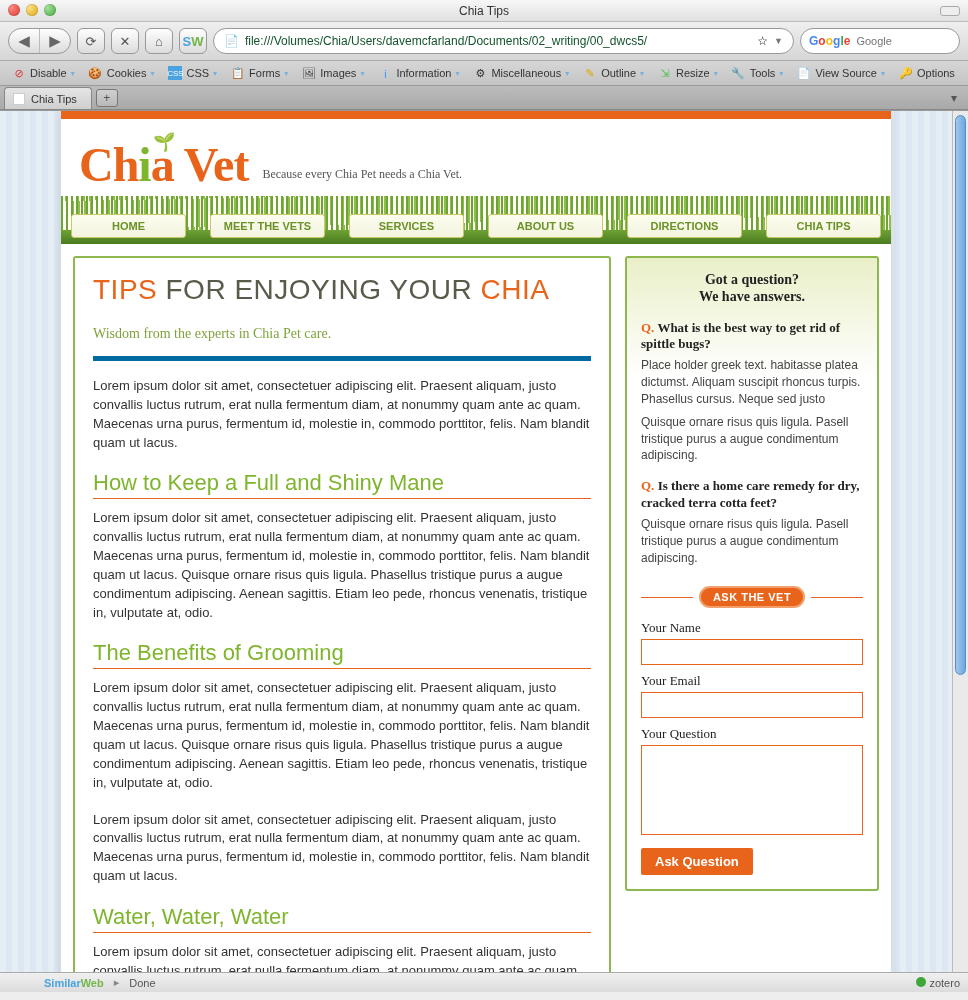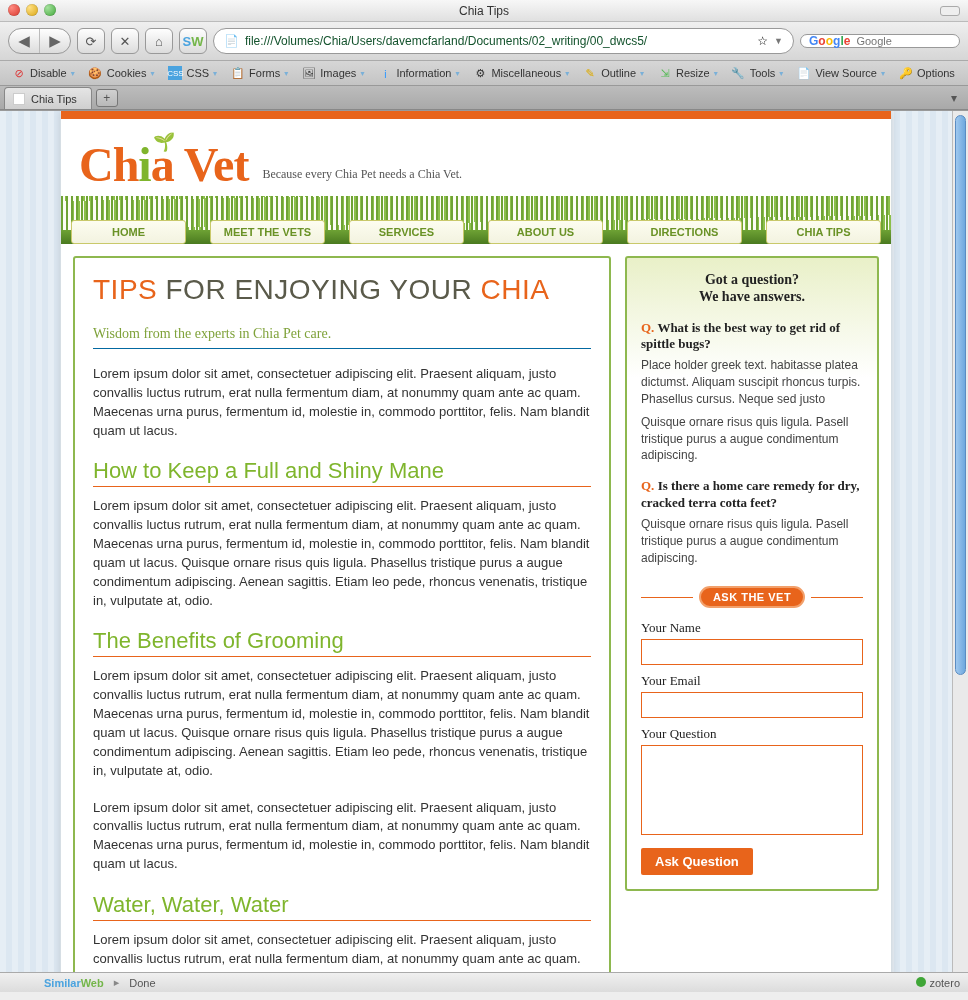--- a/index.html
+++ b/index.html
@@ -16,21 +16,21 @@
   .titlebar-title{font-size:12px;color:#333;}
   .toolbar{display:flex;align-items:center;gap:6px;padding:6px 8px;background:linear-gradient(#efefef,#d6d6d6);border-bottom:1px solid #aaa;}
   .nav-btns{display:flex;align-items:center;border:1px solid #999;border-radius:14px;background:linear-gradient(#fefefe,#dcdcdc);height:26px;overflow:hidden;}
   .nav-btns button{border:none;background:transparent;width:30px;height:26px;font-size:15px;color:#666;cursor:pointer;}
   .nav-btns .sep{width:1px;height:100%;background:#bbb;}
   .round-btn{width:28px;height:26px;border:1px solid #999;border-radius:6px;background:linear-gradient(#fefefe,#dcdcdc);display:flex;align-items:center;justify-content:center;color:#555;font-size:13px;}
   .sw-badge{font-weight:bold;font-size:13px;}
   .sw-badge .s{color:#4aa3df;} .sw-badge .w{color:#74b64a;}
   .url-bar{flex:1;display:flex;align-items:center;height:26px;border:1px solid #999;border-radius:13px;background:#fff;padding:0 10px;gap:6px;}
   .url-bar input{flex:1;border:none;outline:none;font-size:12px;color:#14532d;background:transparent;}
-  .search-bar{width:160px;display:flex;align-items:center;height:14px;border:1px solid #999;border-radius:13px;background:#fff;padding:0 8px;gap:6px;}
+  .search-bar{width:160px;display:flex;align-items:center;height:26px;border:1px solid #999;border-radius:13px;background:#fff;padding:0 8px;gap:6px;}
   .search-bar input{flex:1;border:none;outline:none;font-size:11px;color:#888;background:transparent;}
   .g-logo{font-weight:bold;font-size:12px;}
   .g-logo span:nth-child(1){color:#4285F4;} .g-logo span:nth-child(2){color:#EA4335;} .g-logo span:nth-child(3){color:#FBBC05;} .g-logo span:nth-child(4){color:#4285F4;} .g-logo span:nth-child(5){color:#34A853;} .g-logo span:nth-child(6){color:#EA4335;}
   .dev-bar{display:flex;align-items:center;gap:2px;padding:3px 6px;background:linear-gradient(#d6d6d6,#c4c4c4);border-bottom:1px solid #999;font-size:11px;overflow:hidden;}
   .dev-item{display:flex;align-items:center;gap:4px;padding:2px 6px;color:#333;white-space:nowrap;}
   .dev-item .ico{width:14px;height:14px;display:inline-flex;align-items:center;justify-content:center;font-size:11px;}
   .dev-item .drop{font-size:8px;color:#7ab0d8;}
   .tab-strip{display:flex;align-items:flex-end;background:linear-gradient(#bcbcbc,#a9a9a9);height:24px;padding-left:4px;border-bottom:1px solid #888;}
   .tab{display:flex;align-items:center;gap:6px;background:linear-gradient(#e5e5e5,#cfcfcf);border:1px solid #888;border-bottom:none;border-radius:4px 4px 0 0;height:22px;padding:0 14px 0 8px;font-size:11px;color:#333;}
   .tab .fav{width:12px;height:12px;background:#fff;border:1px solid #ccc;}
@@ -47,27 +47,27 @@
   .logo-row{display:flex;align-items:flex-end;gap:14px;margin-bottom:4px;}
   .logo{font-family:Georgia,serif;font-weight:bold;font-size:48px;color:#e8641b;position:relative;letter-spacing:-1px;}
   .logo .i{color:#7fb52d;position:relative;}
   .logo .leaf{position:absolute;top:-6px;left:74px;color:#7fb52d;font-size:18px;}
   .tagline{font-family:Georgia,serif;font-size:12px;color:#555;padding-bottom:10px;}
   .grass-band{height:48px;background:
     linear-gradient(to top, #4a7a1f 0%, #6fa335 30%, transparent 30%),
     repeating-linear-gradient(90deg,#6fa335 0 2px,transparent 2px 5px),
     repeating-linear-gradient(88deg,#8bbf4a 0 2px,transparent 2px 6px),
     #fdfdf5;
-    position:relative;display:flex;align-items:flex-end;justify-content:space-around;padding:0 10px 0 10px;gap:24px;}
+    position:relative;display:flex;align-items:flex-end;justify-content:space-around;padding:0 10px 6px 10px;gap:24px;}
   .nav-btn{flex:1;background:linear-gradient(#fdfdf0,#f3f3e0);border:1px solid #c9c96a;border-radius:3px;text-align:center;padding:5px 0;font-size:11px;font-weight:bold;color:#6a9226;cursor:pointer;}
   .content-row{display:flex;gap:14px;padding:12px 12px 20px 12px;align-items:flex-start;}
   .main-col{flex:1;border:2px solid #8eb84f;border-radius:3px;padding:16px 18px;}
   .title-line{font-family:Liberation Sans, sans-serif;font-size:28px;font-weight:normal;letter-spacing:0.5px;margin-bottom:20px;}
   .title-line .t-orange{color:#e8641b;} .title-line .t-dark{color:#5a5a4a;}
-  .subtitle{font-family:Georgia,serif;color:#7fa23a;font-size:14px;border-bottom:1px solid #0369a1;padding-bottom:6px;margin-bottom:16px;}
+  .subtitle{font-family:Georgia,serif;color:#7fa23a;font-size:14px;border-bottom:5px solid #0369a1;padding-bottom:14px;margin-bottom:16px;}
   .para{font-size:13px;color:#333;line-height:1.45;margin-bottom:18px;}
   h2.section{font-family:"Trebuchet MS",Verdana,sans-serif;font-size:22px;font-weight:normal;color:#7fb52d;border-bottom:1px solid #e8641b;padding-bottom:2px;margin-bottom:10px;}
   .side-col{width:254px;border:2px solid #8eb84f;border-radius:3px;background:linear-gradient(#e9f0c8,#fff 120px);padding:14px 14px;}
   .qa-head{text-align:center;margin-bottom:8px;}
   .qa-logo{font-family:Georgia,serif;font-size:36px;font-weight:bold;}
   .qa-logo .qq{color:#e8641b;text-shadow:1px 1px 0 #fff,2px 2px 2px rgba(0,0,0,.2);}
   .qa-logo .amp{color:#d8d8c0;text-shadow:1px 1px 0 #fff;}
   .qa-logo .aa{color:#7fb52d;text-shadow:1px 1px 0 #fff,2px 2px 2px rgba(0,0,0,.2);}
   .qa-sub{font-family:Georgia,serif;font-weight:bold;font-size:14px;color:#222;line-height:1.2;}
   .qa-item{font-family:Georgia,serif;font-size:13px;color:#222;margin:14px 0 4px 0;font-weight:bold;line-height:1.3;}

